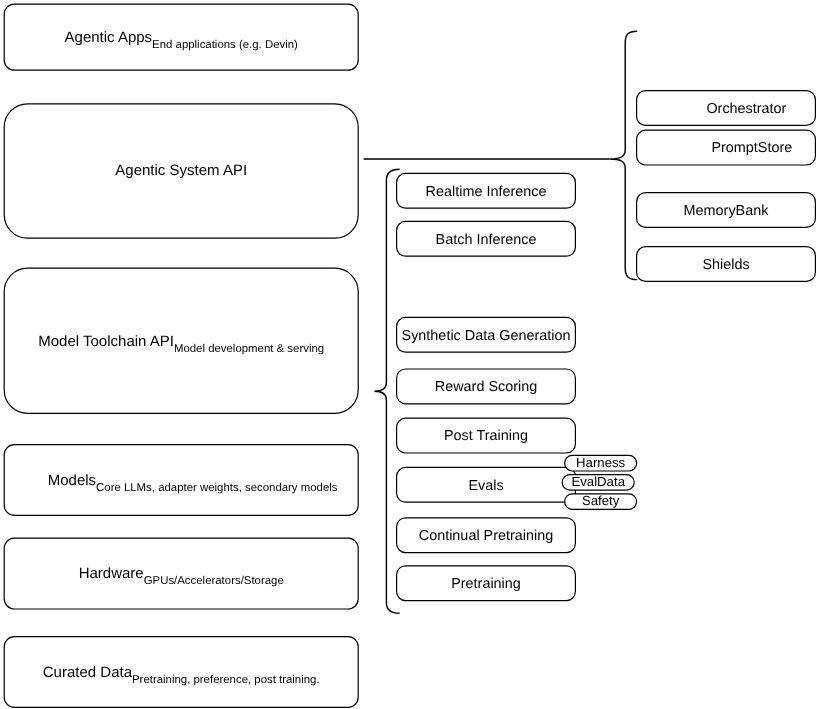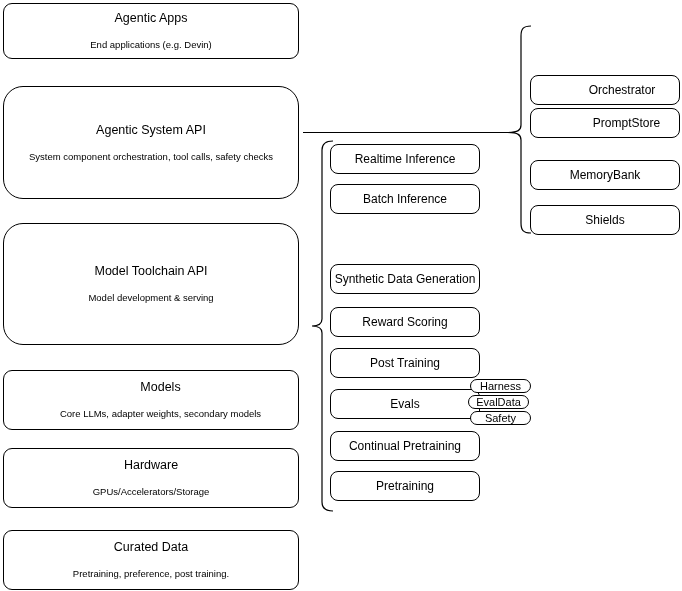--- a/index.html
+++ b/index.html
@@ -9,21 +9,21 @@
     background:#ffffff;
     font-family:"Liberation Sans", sans-serif;
     color:#000000;
     overflow:hidden;
   }
   .box {
     position:absolute;
     background:#ffffff;
     border:1px solid #000000;
     box-sizing:border-box;
-    display:flex; flex-direction:column;
+    display:flex; flex-direction:row;
     align-items:center; justify-content:center;
     text-align:center;
   }
   .stack-box { left:3px; width:296px; }
   .stack-box .title { font-size:12.5px; line-height:15px; white-space:nowrap; }
   .stack-box .subtitle { font-size:9.5px; line-height:12px; margin-top:13px; white-space:nowrap; }
   .r-small { border-radius:9px; }
   .r-large { border-radius:20px; }
   .service-box {
     left:330px; width:150px; height:30px;
@@ -62,21 +62,20 @@
     <path d="M333,141 C325,141 322,144 322,150 L322,319 C322,323 319,326 312,326 C319,326 322,329 322,333 L322,502 C322,508 325,511 333,511" stroke="#000000" stroke-width="1.2" fill="none"></path>
   </svg>
 
   <div class="box stack-box r-small" style="top:3px; height:56px;">
     <div class="title">Agentic Apps</div>
     <div class="subtitle">End applications (e.g. Devin)</div>
   </div>
 
   <div class="box stack-box r-large" style="top:86px; height:113px;">
     <div class="title">Agentic System API</div>
-    <div class="subtitle">System component orchestration, tool calls, safety checks</div>
   </div>
 
   <div class="box stack-box r-large" style="top:223px; height:122px;">
     <div class="title">Model Toolchain API</div>
     <div class="subtitle">Model development &amp; serving</div>
   </div>
 
   <div class="box stack-box r-small" style="top:370px; height:60px;padding-left:19px;">
     <div class="title">Models</div>
     <div class="subtitle">Core LLMs, adapter weights, secondary models</div>

